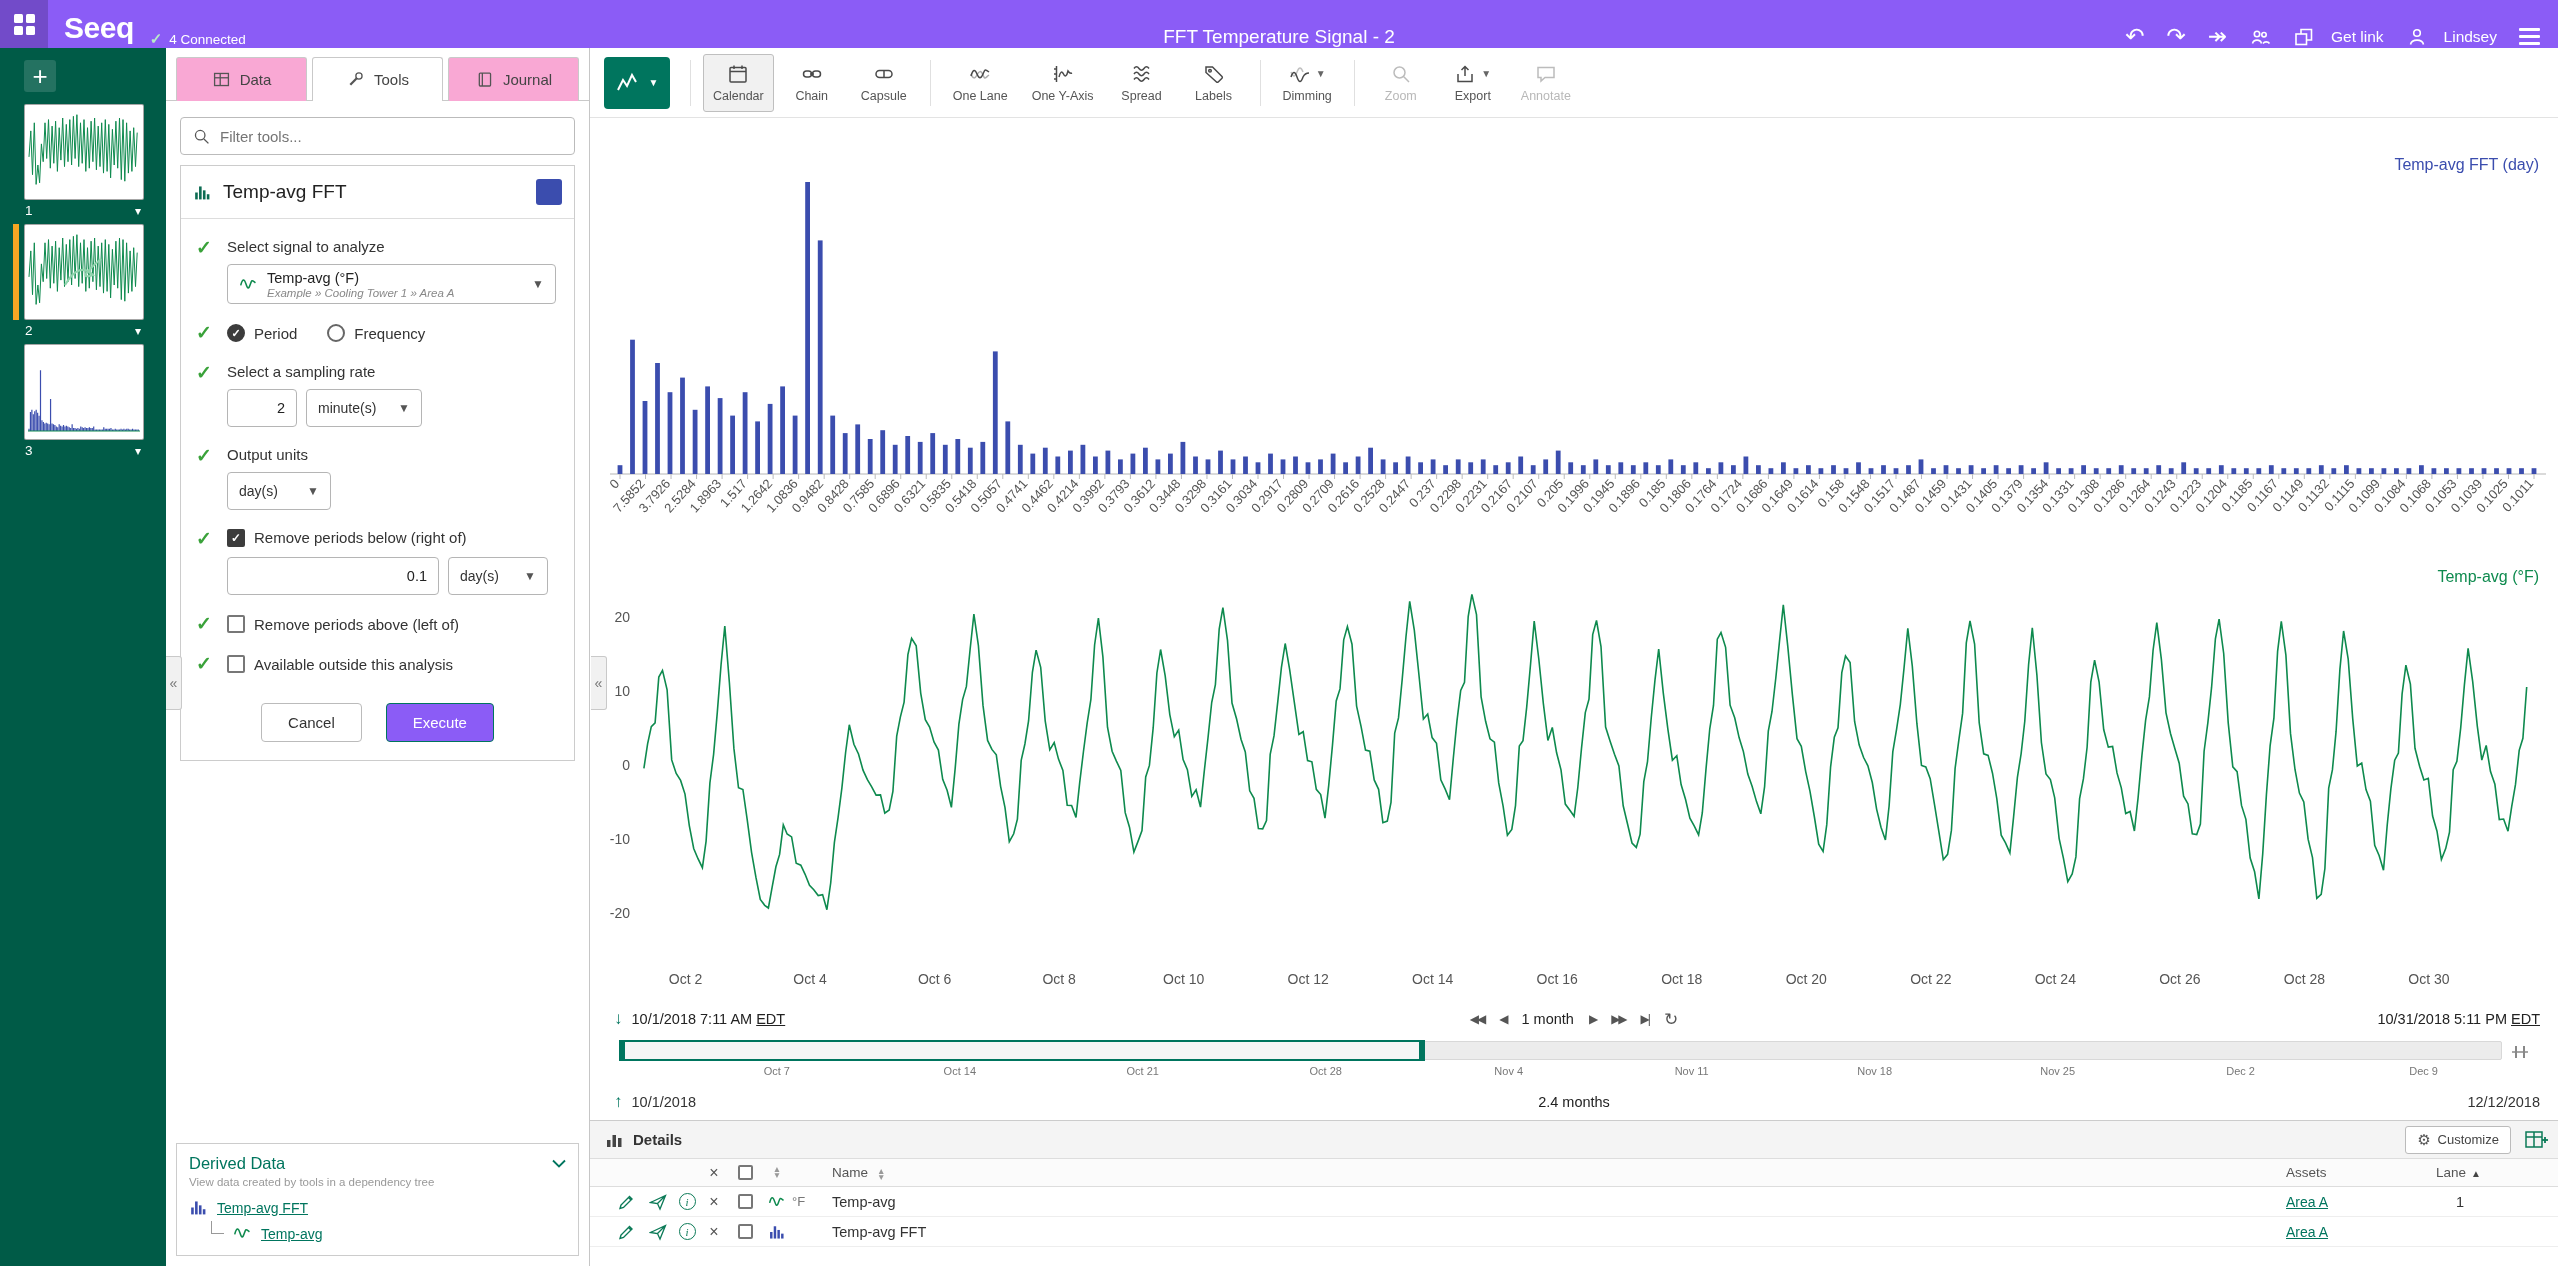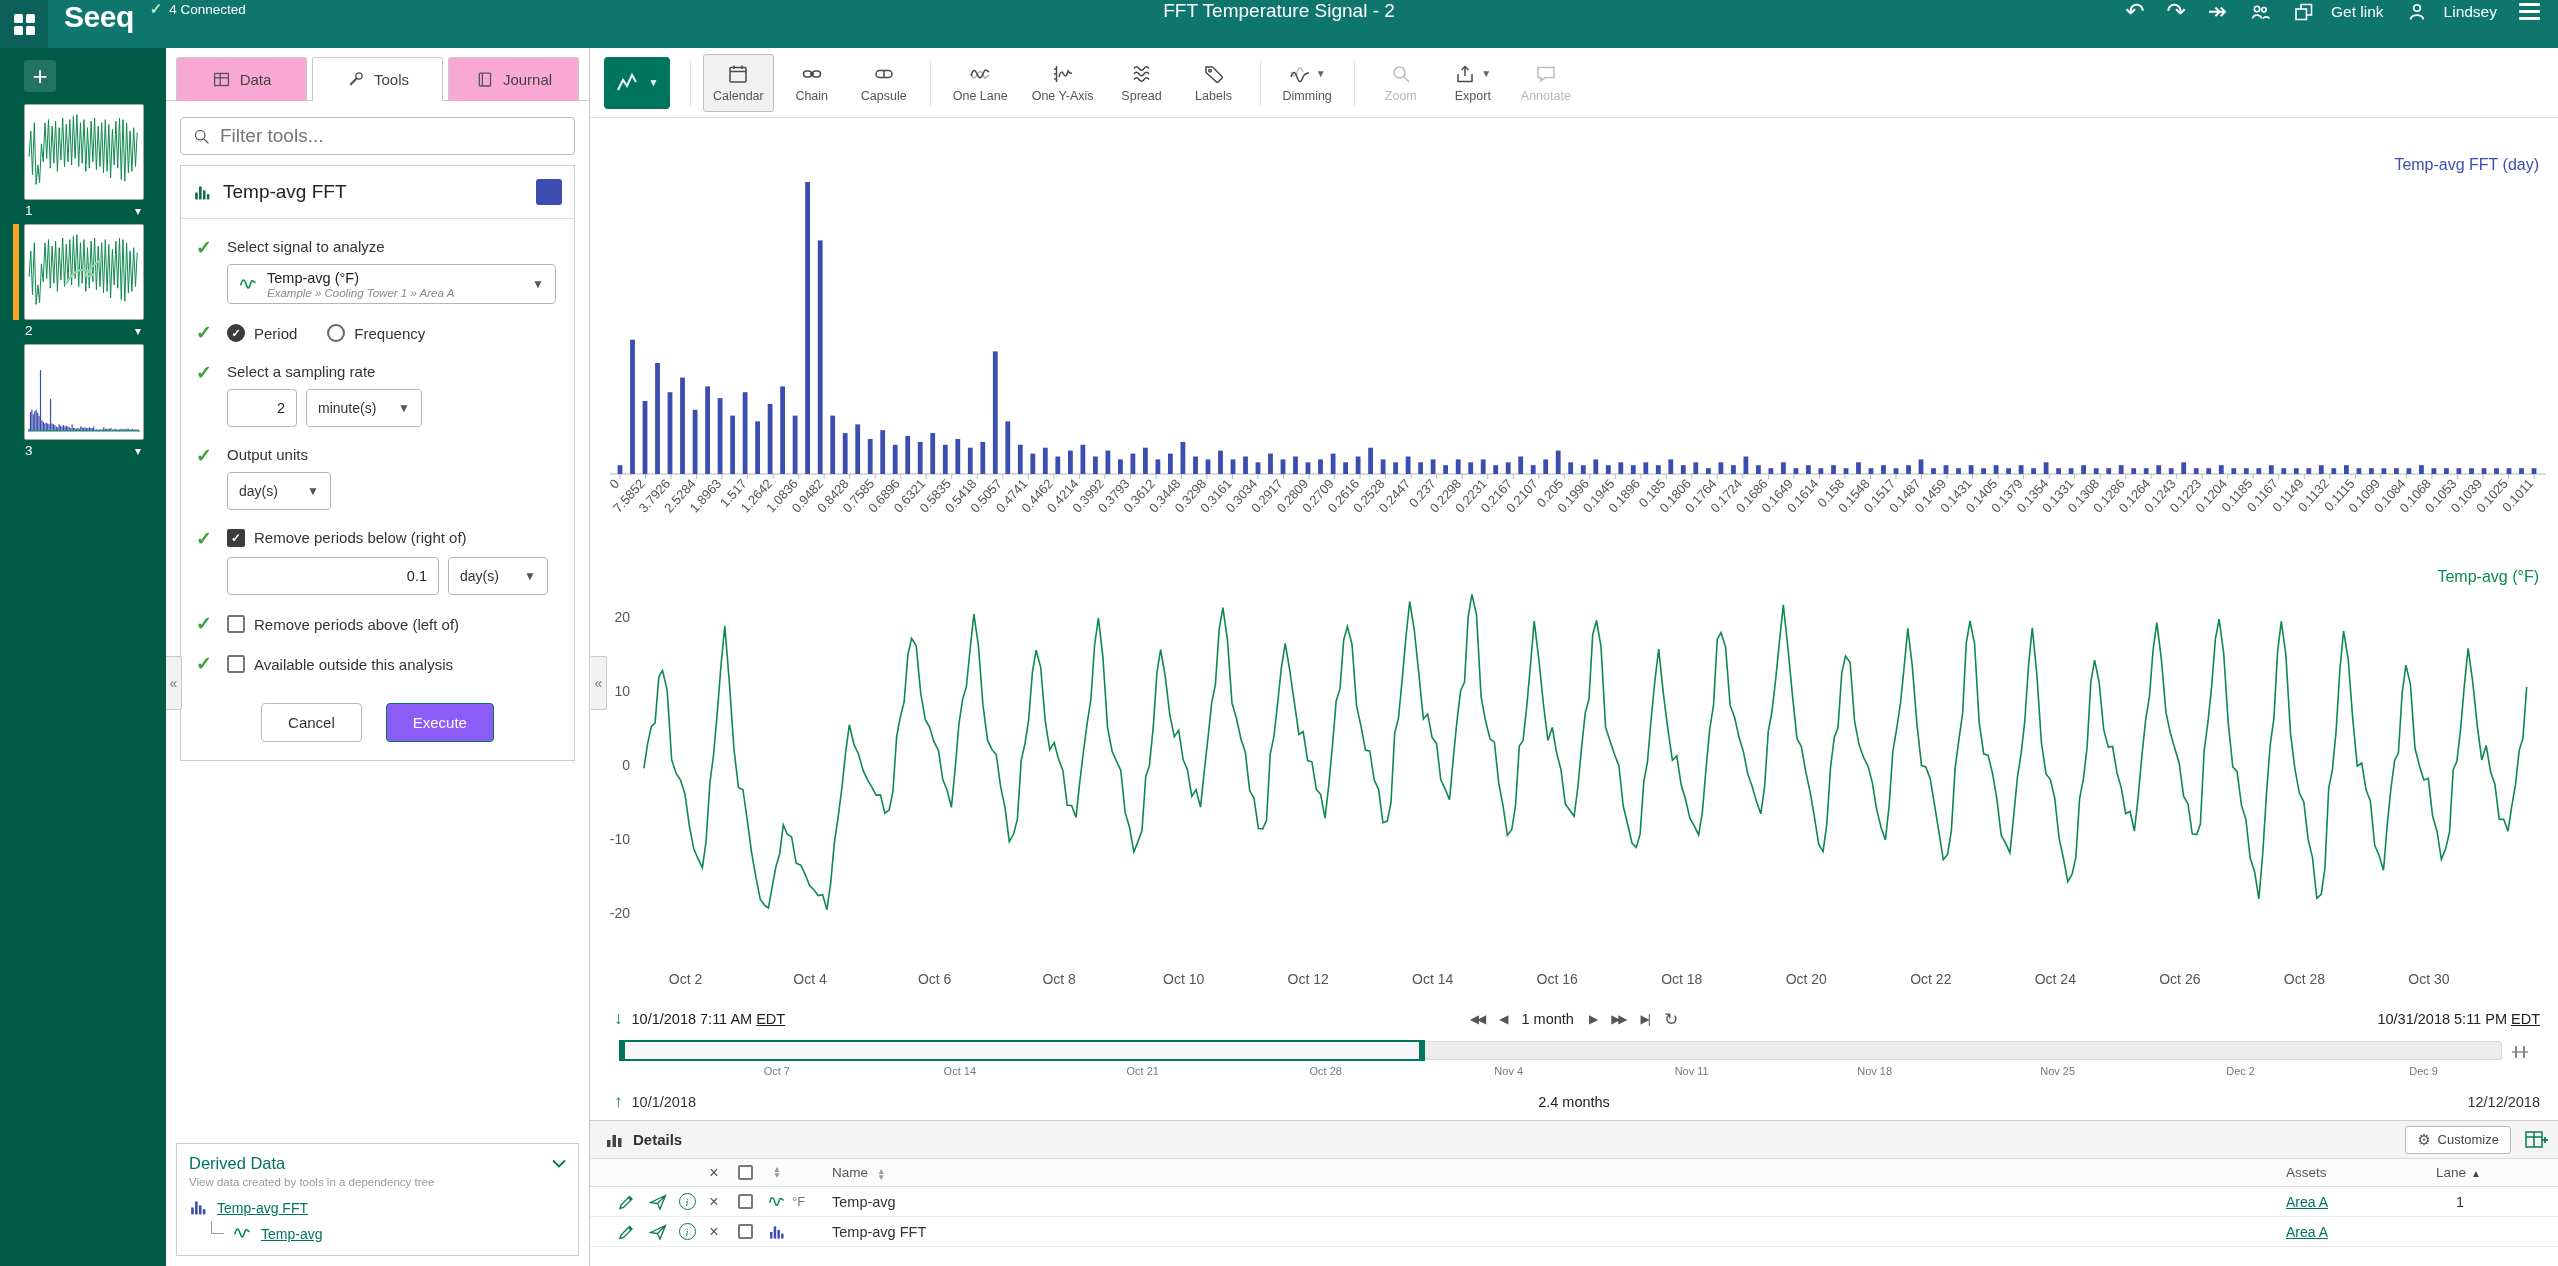--- a/index.html
+++ b/index.html
@@ -1,19 +1,19 @@
 <!DOCTYPE html>
 <html><head>
 <meta charset="utf-8">
 <style>
 *{box-sizing:border-box;margin:0;padding:0}
 html,body{width:2558px;height:1266px;overflow:hidden;font-family:"Liberation Sans",sans-serif;font-size:14px;color:#333;background:#fff}
 .app{display:flex;flex-direction:column;width:100%;height:100%}
 
-.topbar{height:48px;background:#0f766e;display:flex;align-items:flex-start;color:#fff;position:relative;flex:0 0 auto}
+.topbar{height:48px;background:#8b5cf6;display:flex;align-items:flex-end;color:#fff;position:relative;flex:0 0 auto}
 .apps-btn{width:48px;height:48px;background:rgba(0,0,0,.18);display:flex;align-items:center;justify-content:center;cursor:pointer}
 .apps-grid{display:grid;grid-template-columns:9px 9px;gap:3px}
 .apps-grid i{width:9px;height:9px;background:#fff;border-radius:1.5px;display:block}
 .logo{font-size:30px;font-weight:bold;letter-spacing:-.5px;margin:0 16px 3px 16px}
 .conn{display:flex;align-items:center;gap:7px;font-size:13.5px}
 .conn .chk{color:#b9ecc9;font-size:15px;font-weight:bold}
 .doc-title{position:absolute;left:50%;transform:translateX(-50%);font-size:19px;white-space:nowrap}
 .top-right{margin-left:auto;display:flex;align-items:center;gap:22px;padding-right:18px;font-size:15.5px}
 .tr-ic{font-size:23px;line-height:1;cursor:pointer}
 .tr-group{display:flex;align-items:center;gap:16px;cursor:pointer}
@@ -31,21 +31,21 @@
 .thumb-foot{display:flex;justify-content:space-between;align-items:center;color:#fff;font-size:13.5px;padding:3px 3px 0 1px}
 .thumb-foot .ch{cursor:pointer;font-size:12px}
 
 .panel{width:424px;background:#fff;border-right:1px solid #c6c6c6;display:flex;flex-direction:column;flex:0 0 auto}
 .tabs{display:flex;padding:8px 10px 0;gap:5px;border-bottom:1px solid #c9c9c9;flex:0 0 auto}
 .tab{flex:1;height:44px;display:flex;align-items:center;justify-content:center;gap:9px;background:#f9a8d4;border:1px solid #c9c9c9;border-bottom:none;border-radius:3px 3px 0 0;font-size:15px;color:#444;cursor:pointer;position:relative;top:1px}
 .tab.active{background:#fff;z-index:2}
 svg.pic{width:19px;height:19px;stroke:#555;fill:none;stroke-width:1.5;display:block}
 .filter-row{padding:16px 14px 2px;flex:0 0 auto}
 .search-box{display:flex;align-items:center;gap:9px;border:1px solid #bbb;border-radius:4px;height:38px;padding:0 11px;color:#888;background:#fff}
-.search-box input{border:none;outline:none;flex:1;font-size:19px;font-family:inherit;color:#333;background:transparent}
+.search-box input{border:none;outline:none;flex:1;font-size:15px;font-family:inherit;color:#333;background:transparent}
 .crumbs{padding:16px 14px 8px;font-size:15px;display:flex;align-items:center;gap:7px;flex:0 0 auto}
 .crumb-link{color:#00755e;cursor:pointer}
 .crumb-sep{color:#888}
 .tool-card{border:1px solid #ccc;margin:8px 14px 0;padding-bottom:18px;flex:0 0 auto}
 .tool-head{display:flex;align-items:center;gap:11px;padding:13px 12px;border-bottom:1px solid #ddd}
 .tool-title{font-size:19px;color:#222;flex:1}
 .swatch{width:26px;height:26px;border-radius:3px;cursor:pointer}
 .frow{display:flex;margin-top:19px}
 .fcheck{width:46px;text-align:center;color:#3aa23a;font-size:19px;font-weight:bold;flex:0 0 auto;line-height:1.1}
 .fbody{flex:1;padding-right:18px;min-width:0}

